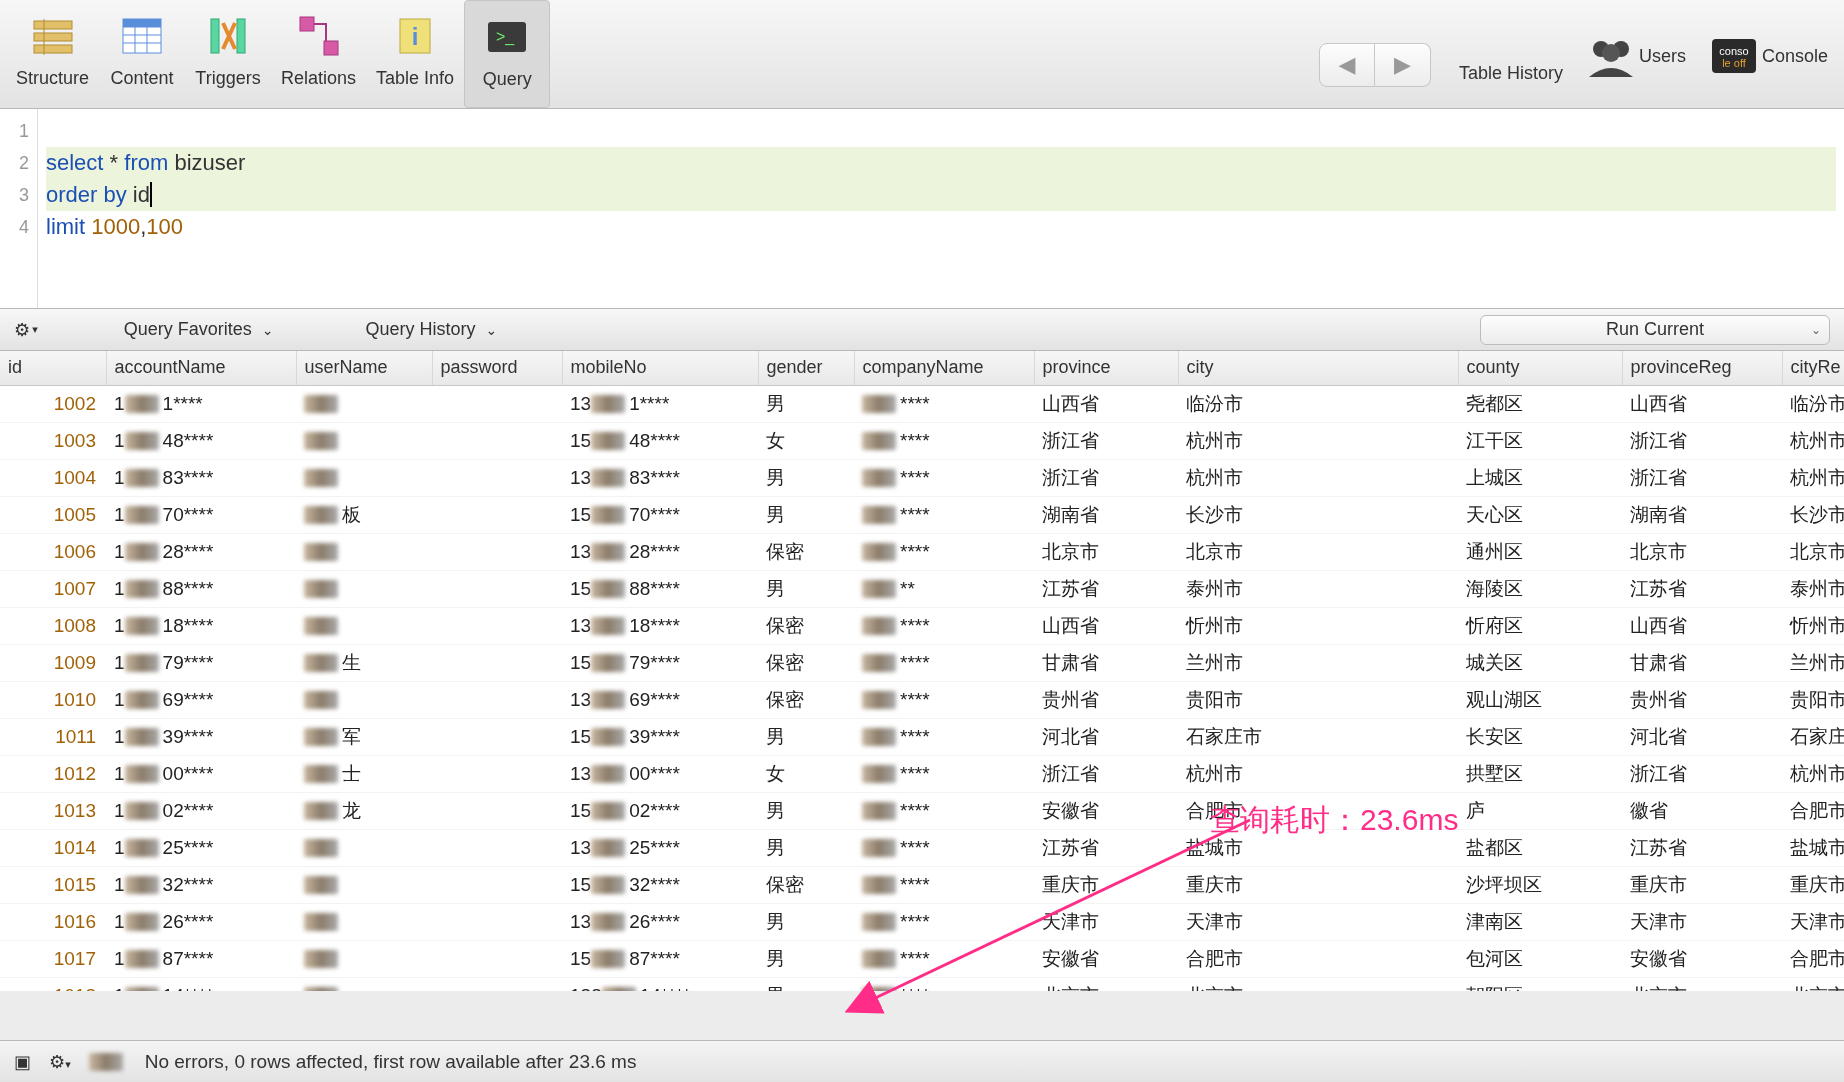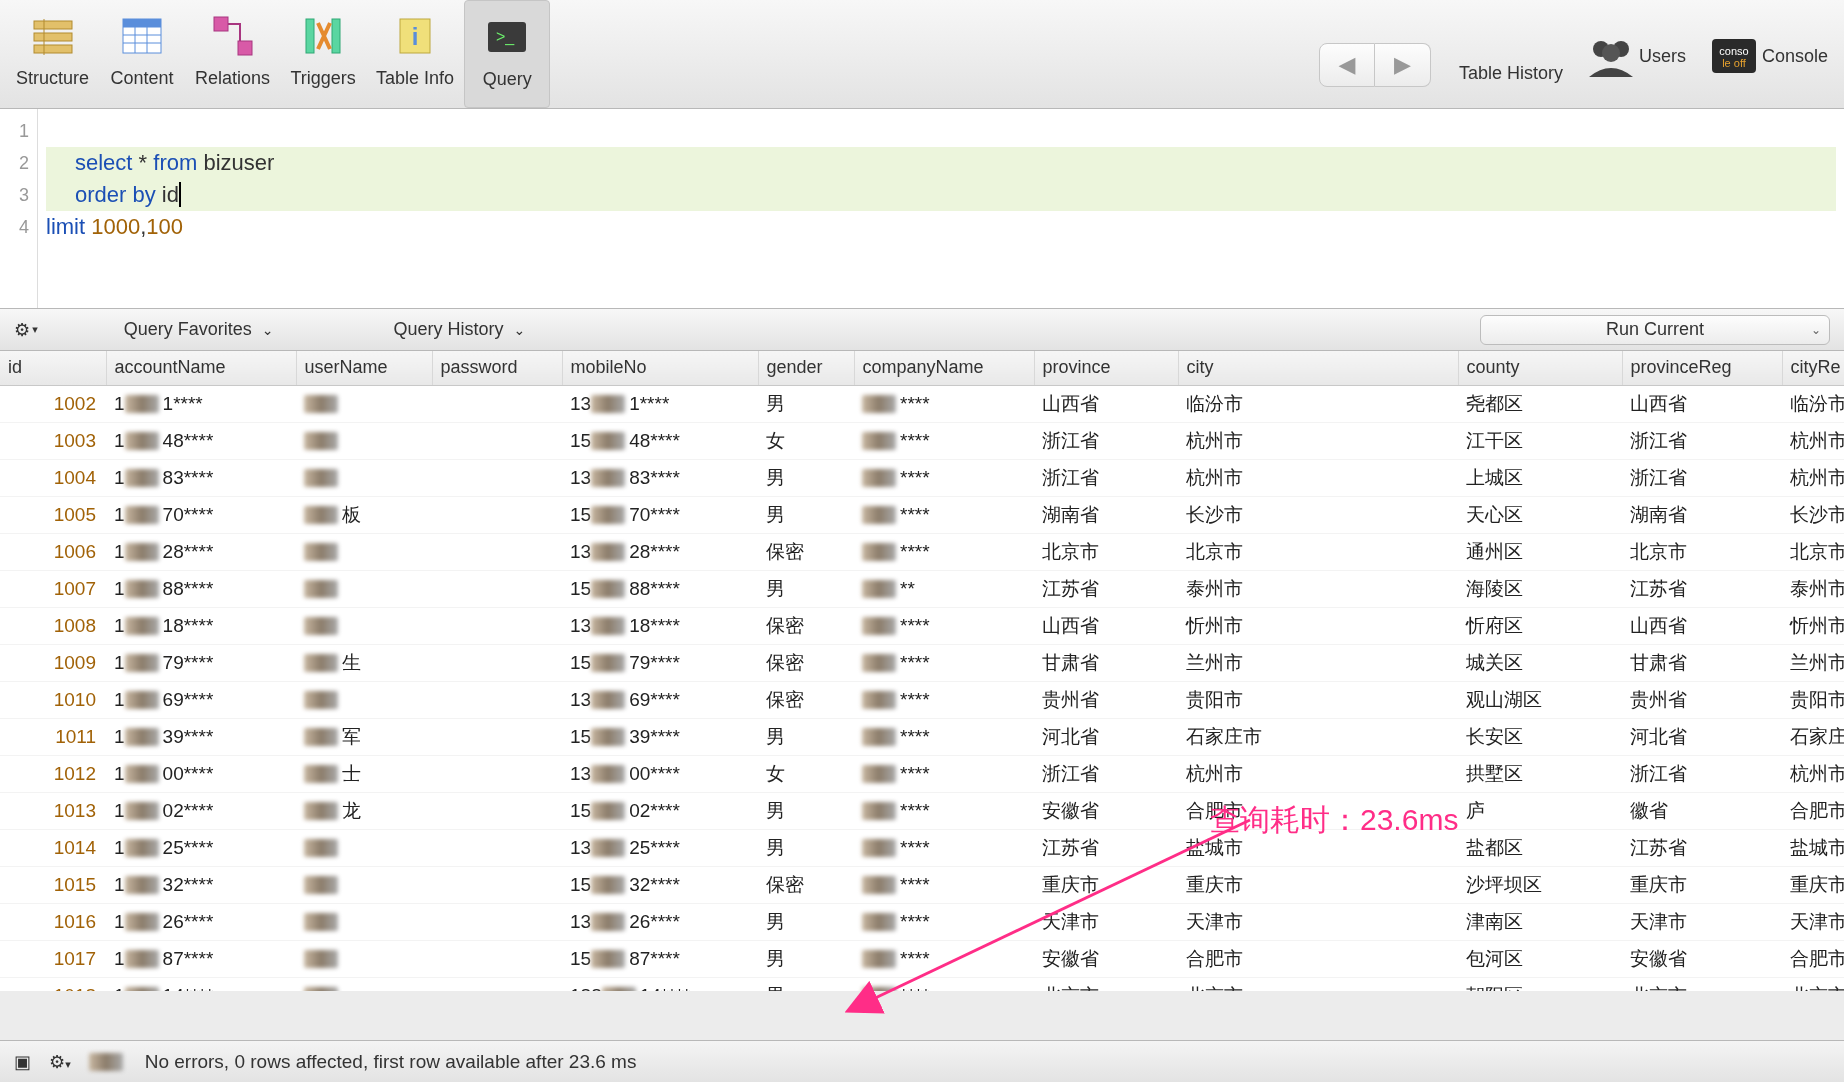--- a/index.html
+++ b/index.html
@@ -18,21 +18,21 @@
 .nav-pill.r{border-radius:0 8px 8px 0;border-left:none;}
 .right-btn{display:flex;flex-direction:row;align-items:center;padding:8px 10px 4px;cursor:pointer;}
 .right-btn .ico{width:56px;height:56px;display:flex;align-items:center;justify-content:center;}
 
 
 .editor{display:flex;height:200px;background:#fff;border-bottom:1px solid #b8b8b8;}
 .gutter{width:38px;background:#fff;border-right:1px solid #ddd;padding-top:6px;}
 .gutter div{font-size:18px;color:#999;text-align:right;padding-right:8px;line-height:32px;}
 .code{flex:1;font-family:"Menlo","Monaco",monospace;font-size:22px;padding:6px 8px;line-height:32px;}
 .code .line{white-space:pre;height:32px;}
-.code .line.hl{background:#ecf5dc;padding-left:29px;}
+.code .line.hl{background:#ecf5dc;}
 .kw{color:#1b4fb5;}
 .num{color:#a16207;}
 .ident{color:#333;}
 .cursor{border-right:2px solid #000;}
 
 
 .midbar{height:42px;background:linear-gradient(#f7f7f7,#e3e3e3);display:flex;align-items:center;border-bottom:1px solid #b8b8b8;padding:0 14px;gap:26px;}
 .gear{font-size:18px;color:#333;cursor:pointer;display:flex;align-items:center;gap:2px;}
 .dd{font-size:18px;color:#333;display:flex;align-items:center;gap:10px;cursor:pointer;margin-left:60px;}
 .dd .chev{font-size:14px;}
@@ -87,36 +87,36 @@
           <line x1="16" y1="6" x2="16" y2="40" stroke="#5a8edb"></line>
           <line x1="28" y1="6" x2="28" y2="40" stroke="#5a8edb"></line>
           <rect x="4" y="6" width="38" height="8" fill="#5a8edb"></rect>
         </svg>
     </div>
     <span class="tb-lbl">Content</span>
   </div>
   <div class="tb-btn">
     <div class="tb-ico">
       <svg class="ic" width="46" height="46">
+          <rect x="6" y="6" width="8" height="34" fill="#5ad6a1" stroke="#2fa875"></rect>
+          <rect x="32" y="6" width="8" height="34" fill="#5ad6a1" stroke="#2fa875"></rect>
+          <path d="M18 10 L30 36 M30 10 L18 36" stroke="#e58b2f" stroke-width="4" fill="none"></path>
+        </svg>
+    </div>
+    <span class="tb-lbl">Triggers</span>
+  </div>
+  <div class="tb-btn">
+    <div class="tb-ico">
+      <svg class="ic" width="46" height="46">
           <rect x="4" y="4" width="14" height="14" fill="#d85aa7" stroke="#a83680"></rect>
           <rect x="28" y="28" width="14" height="14" fill="#d85aa7" stroke="#a83680"></rect>
           <path d="M18 11 H30 V28" fill="none" stroke="#a83680" stroke-width="2"></path>
         </svg>
     </div>
     <span class="tb-lbl">Relations</span>
-  </div>
-  <div class="tb-btn">
-    <div class="tb-ico">
-      <svg class="ic" width="46" height="46">
-          <rect x="6" y="6" width="8" height="34" fill="#5ad6a1" stroke="#2fa875"></rect>
-          <rect x="32" y="6" width="8" height="34" fill="#5ad6a1" stroke="#2fa875"></rect>
-          <path d="M18 10 L30 36 M30 10 L18 36" stroke="#e58b2f" stroke-width="4" fill="none"></path>
-        </svg>
-    </div>
-    <span class="tb-lbl">Triggers</span>
   </div>
   <div class="tb-btn">
     <div class="tb-ico">
       <svg class="ic" width="46" height="46">
           <rect x="8" y="6" width="30" height="34" fill="#f0e07a" stroke="#bda83f"></rect>
           <text x="23" y="32" font-size="24" fill="#5a8edb" text-anchor="middle" font-weight="bold">i</text>
         </svg>
     </div>
     <span class="tb-lbl">Table Info</span>
   </div>
@@ -176,21 +176,21 @@
     <div class="line"><span class="kw">limit</span> <span class="num">1000</span><span class="ident">,</span><span class="num">100</span></div>
   </div>
 </div>
 
 <div class="midbar">
   <div class="gear">⚙<span style="font-size:11px;">▾</span></div>
   <div class="dd">
       <span>Query Favorites</span>
       <span class="chev">⌄</span>
     </div>
-  <div class="dd" style="margin-left:94px;align-items:center;">
+  <div class="dd" style="margin-left:66px;align-items:center;">
       <span>Query History</span>
       <span class="chev">⌄</span>
     </div>
   <div class="flex"></div>
   <div class="run-btn">
       <span>Run Current</span>
       <span class="drop">⌄</span>
     </div>
 </div>
 

